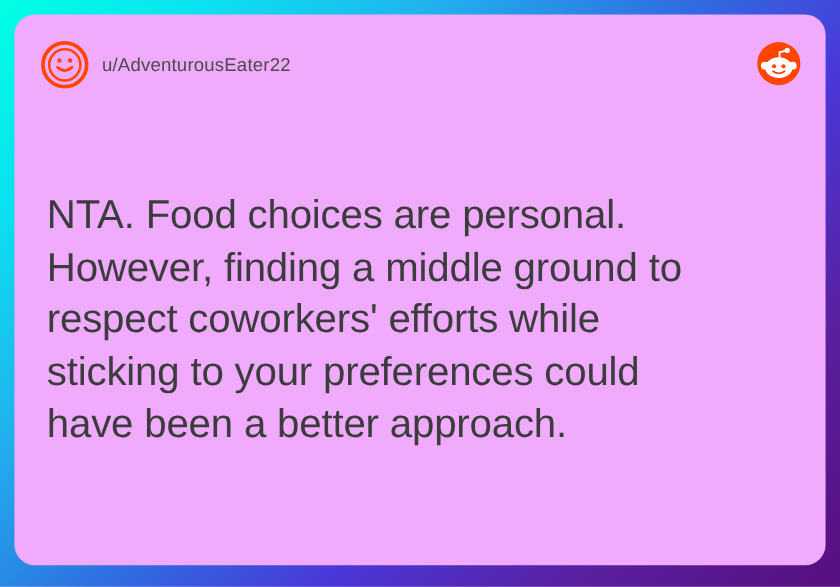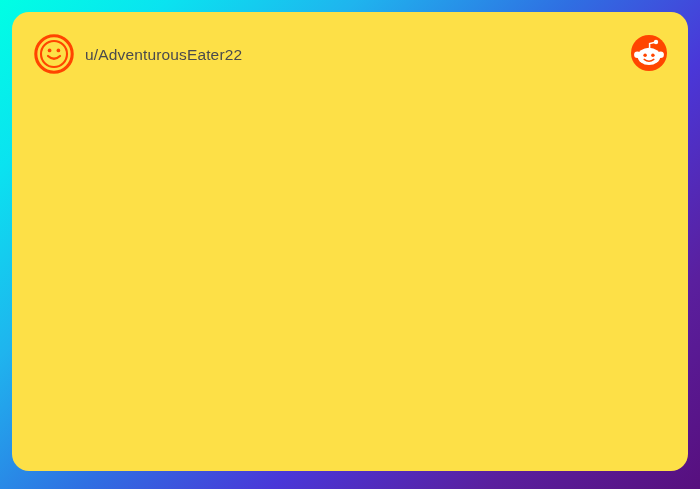--- a/index.html
+++ b/index.html
@@ -29,21 +29,21 @@
     height: 489px;
   }
 
   
   .card {
     position: absolute;
     left: 12px;
     top: 12px;
     width: 676px;
     height: 459px;
-    background: #fde047;
+    background: #f0abfc;
     border-radius: 17px;
   }
 
   
   .card-header {
     position: absolute;
     left: 0;
     top: 0;
     width: 100%;
     height: 78px;
@@ -125,15 +125,20 @@
         <circle cx="30.6" cy="20.7" r="3.3" fill="#ffffff"></circle>
 
         <circle cx="15.1" cy="21.2" r="1.75" fill="#ff4500"></circle>
         <circle cx="22.9" cy="21.2" r="1.75" fill="#ff4500"></circle>
 
         <path d="M14.2 25.4 Q19 28.9 23.8 25.4" fill="none" stroke="#ff4500" stroke-width="1.5" stroke-linecap="round"></path>
       </svg>
 
     </div>
 
+    <div class="body-text">NTA. Food choices are personal.
+However, finding a middle ground to
+respect coworkers' efforts while
+sticking to your preferences could
+have been a better approach.</div>
 
   </div>
 </div>
 
 </body></html>

